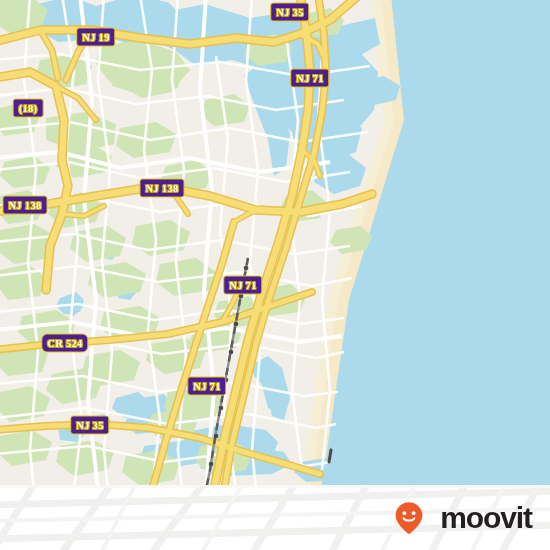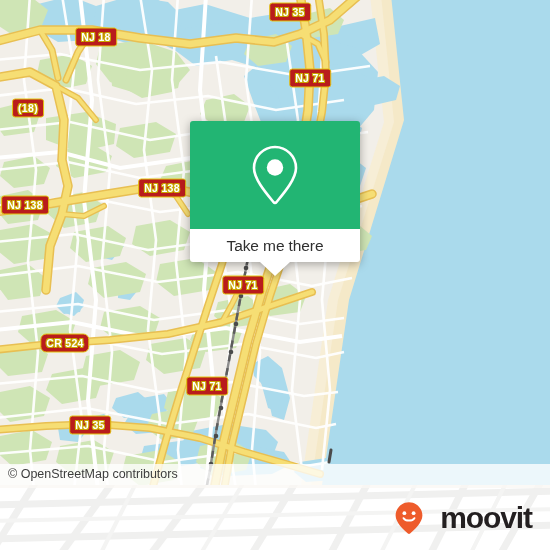--- a/index.html
+++ b/index.html
@@ -27,34 +27,35 @@
     width: 550px;
     height: 485px;
     overflow: hidden;
     background: #f2efe9;
   }
   #map svg { display: block; }
 
   
   .shield {
     position: absolute;
-    background: #b91c1c;
+    background: #4c1d95;
     border: 1.5px solid #e3c60f;
     border-radius: 3px;
     color: #ffffff;
     font-size: 10.5px;
     font-weight: bold;
     line-height: 13px;
     padding: 2px 5px 2px 5px;
     white-space: nowrap;
     text-shadow:
       -1px 0 #c9a700, 1px 0 #c9a700, 0 -1px #c9a700, 0 1px #c9a700,
       -1px -1px #c9a700, 1px -1px #c9a700, -1px 1px #c9a700, 1px 1px #c9a700;
     letter-spacing: 0.3px;
     transform: translate(-50%, -50%);
+    font-family: Liberation Serif, serif;
   }
 
   
   #attribution {
     position: absolute;
     left: 0;
     bottom: 0;
     width: 100%;
     background: rgba(255,255,255,0.78);
     color: #3d3d3d;
@@ -353,44 +354,31 @@
         </g>
 
         <g stroke="#4a4a4a" stroke-width="3" fill="none" stroke-linecap="round">
           <path d="M331,450 L329,462"></path>
         </g>
 
       </g>
     </svg>
 
     <div class="shield" style="left:290px; top:12px;">NJ 35</div>
-    <div class="shield" style="left:96px;  top:37px;">NJ 18</div>
+    <div class="shield" style="left:96px;  top:37px;">NJ 19</div>
     <div class="shield" style="left:310px; top:78px;">NJ 71</div>
     <div class="shield" style="left:28px;  top:108px;">(18)</div>
     <div class="shield" style="left:162px; top:188px;">NJ 138</div>
     <div class="shield" style="left:25px;  top:205px;">NJ 138</div>
     <div class="shield" style="left:243px; top:285px;">NJ 71</div>
     <div class="shield" style="left:65px;  top:343px;border-radius:6px;">CR 524</div>
     <div class="shield" style="left:207px; top:386px;">NJ 71</div>
     <div class="shield" style="left:90px;  top:425px;">NJ 35</div>
 
-    <div id="attribution">© OpenStreetMap contributors</div>
-
-    <div id="popup">
-      <div id="popup-green">
-        <svg width="52" height="62" viewBox="0 0 52 62">
-          <path d="M26 3 C14.4 3 5 12.4 5 24 C5 35 17 49 24.6 58.2 C25.3 59.1 26.7 59.1 27.4 58.2 C35 49 47 35 47 24 C47 12.4 37.6 3 26 3 Z" fill="none" stroke="#ffffff" stroke-width="2.6" stroke-linejoin="round"></path>
-          <circle cx="26" cy="23.5" r="8.2" fill="#ffffff"></circle>
-        </svg>
-      </div>
-      <div id="popup-white">
-        <span id="popup-label">Take me there</span>
-        <div id="popup-tail"></div>
-      </div>
-    </div>
+
 
   </div>
 
   <div id="bottombar">
 
     <svg id="bottombar-pattern" width="550" height="65" viewBox="0 0 550 65">
       <rect x="0" y="0" width="550" height="65" fill="#ffffff"></rect>
       <g stroke="#f0f0ef" stroke-width="7" fill="none">
         <path d="M-10,70 L40,-10"></path>
         <path d="M60,70 L118,-10"></path>

